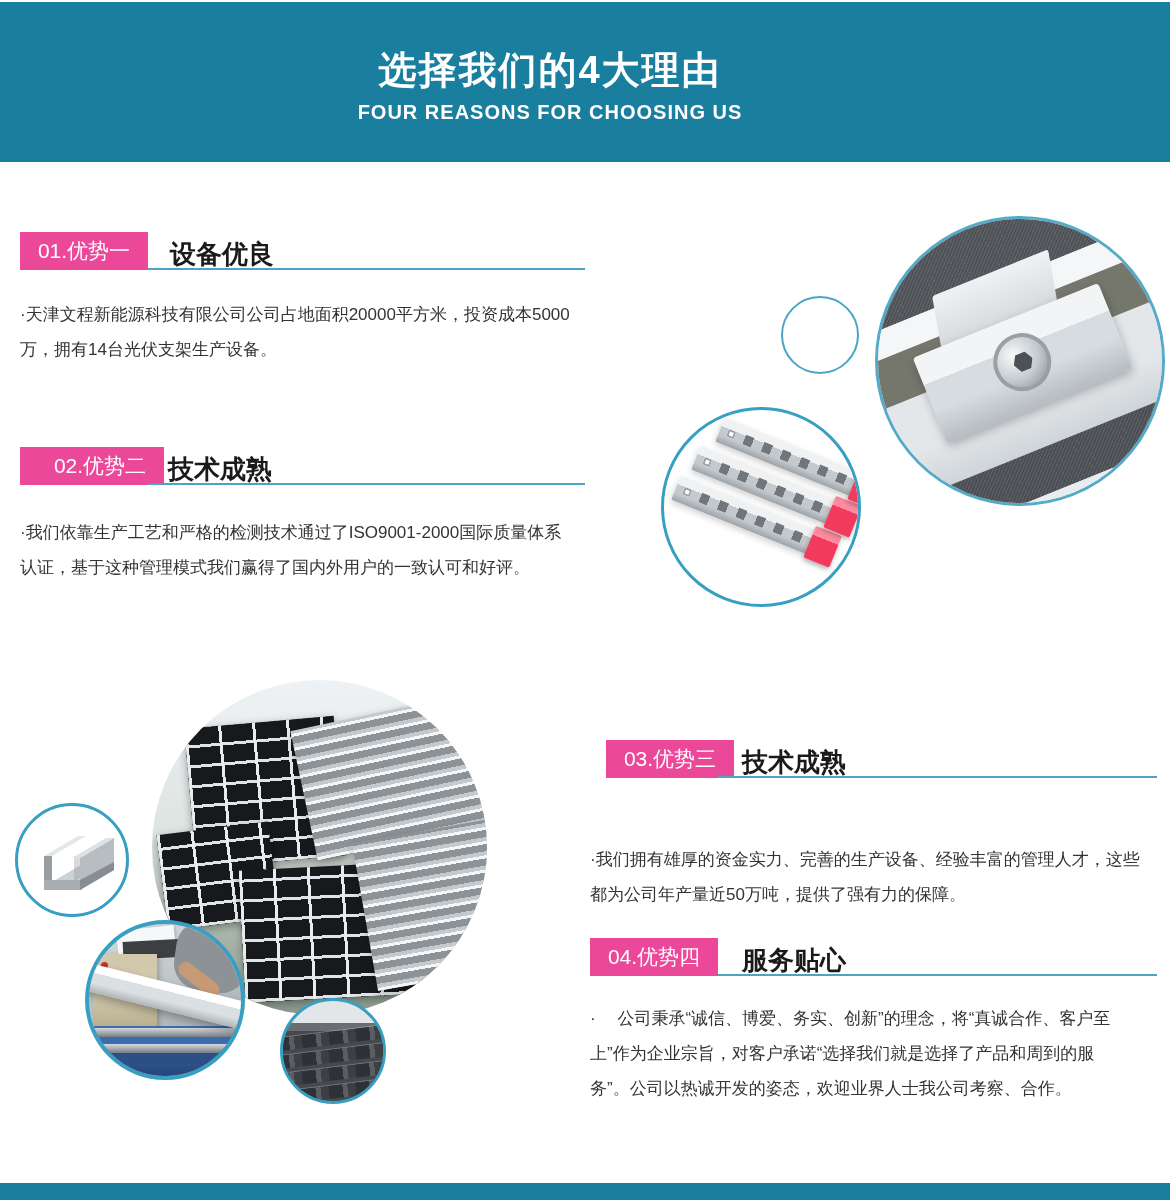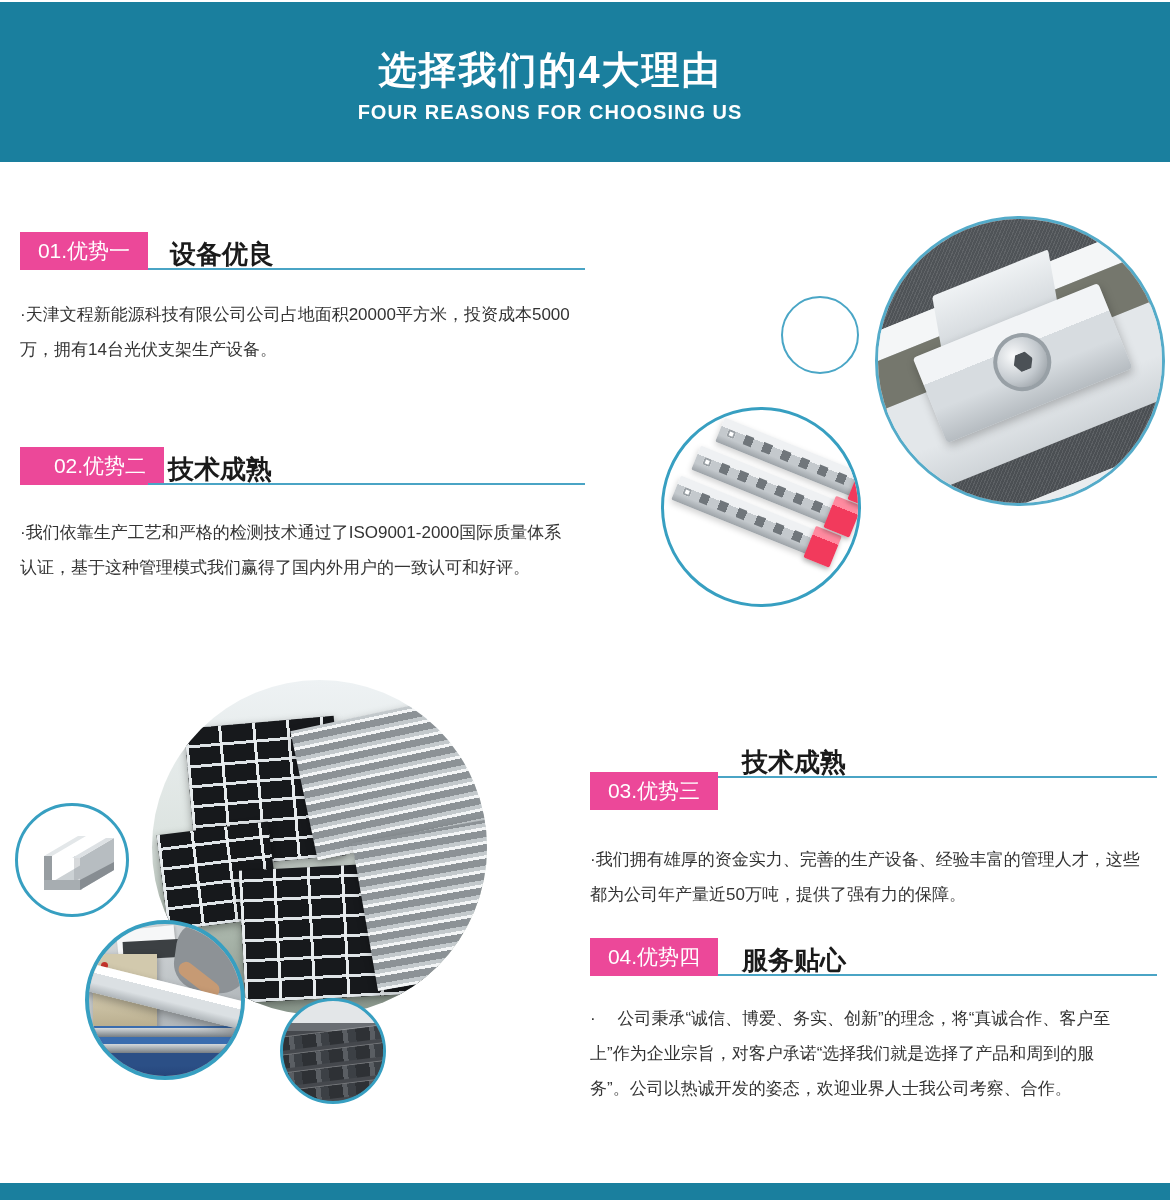--- a/index.html
+++ b/index.html
@@ -38,21 +38,21 @@
   .badge.s1 { left:20px; top:232px; }
   .title.s1 { left:170px; top:237px; }
   .rule.s1  { left:148px; top:268px; width:437px; }
   .lines.s1 { left:20px;  top:297px; }
 
   .badge.s2 { left:20px; top:447px;padding-left:16px; }
   .title.s2 { left:168px; top:452px; }
   .rule.s2  { left:148px; top:483px; width:437px; }
   .lines.s2 { left:20px;  top:515px; }
 
-  .badge.s3 { left:590px; top:740px;margin-top:32px; }
+  .badge.s3 { left:606px; top:740px; }
   .title.s3 { left:742px; top:745px; }
   .rule.s3  { left:718px; top:776px; width:439px; }
   .lines.s3 { left:590px; top:842px; }
 
   .badge.s4 { left:590px; top:938px; }
   .title.s4 { left:742px; top:943px; }
   .rule.s4  { left:718px; top:974px; width:439px; }
   .lines.s4 { left:590px; top:1001px; }
 
   .lines { position:absolute; }

